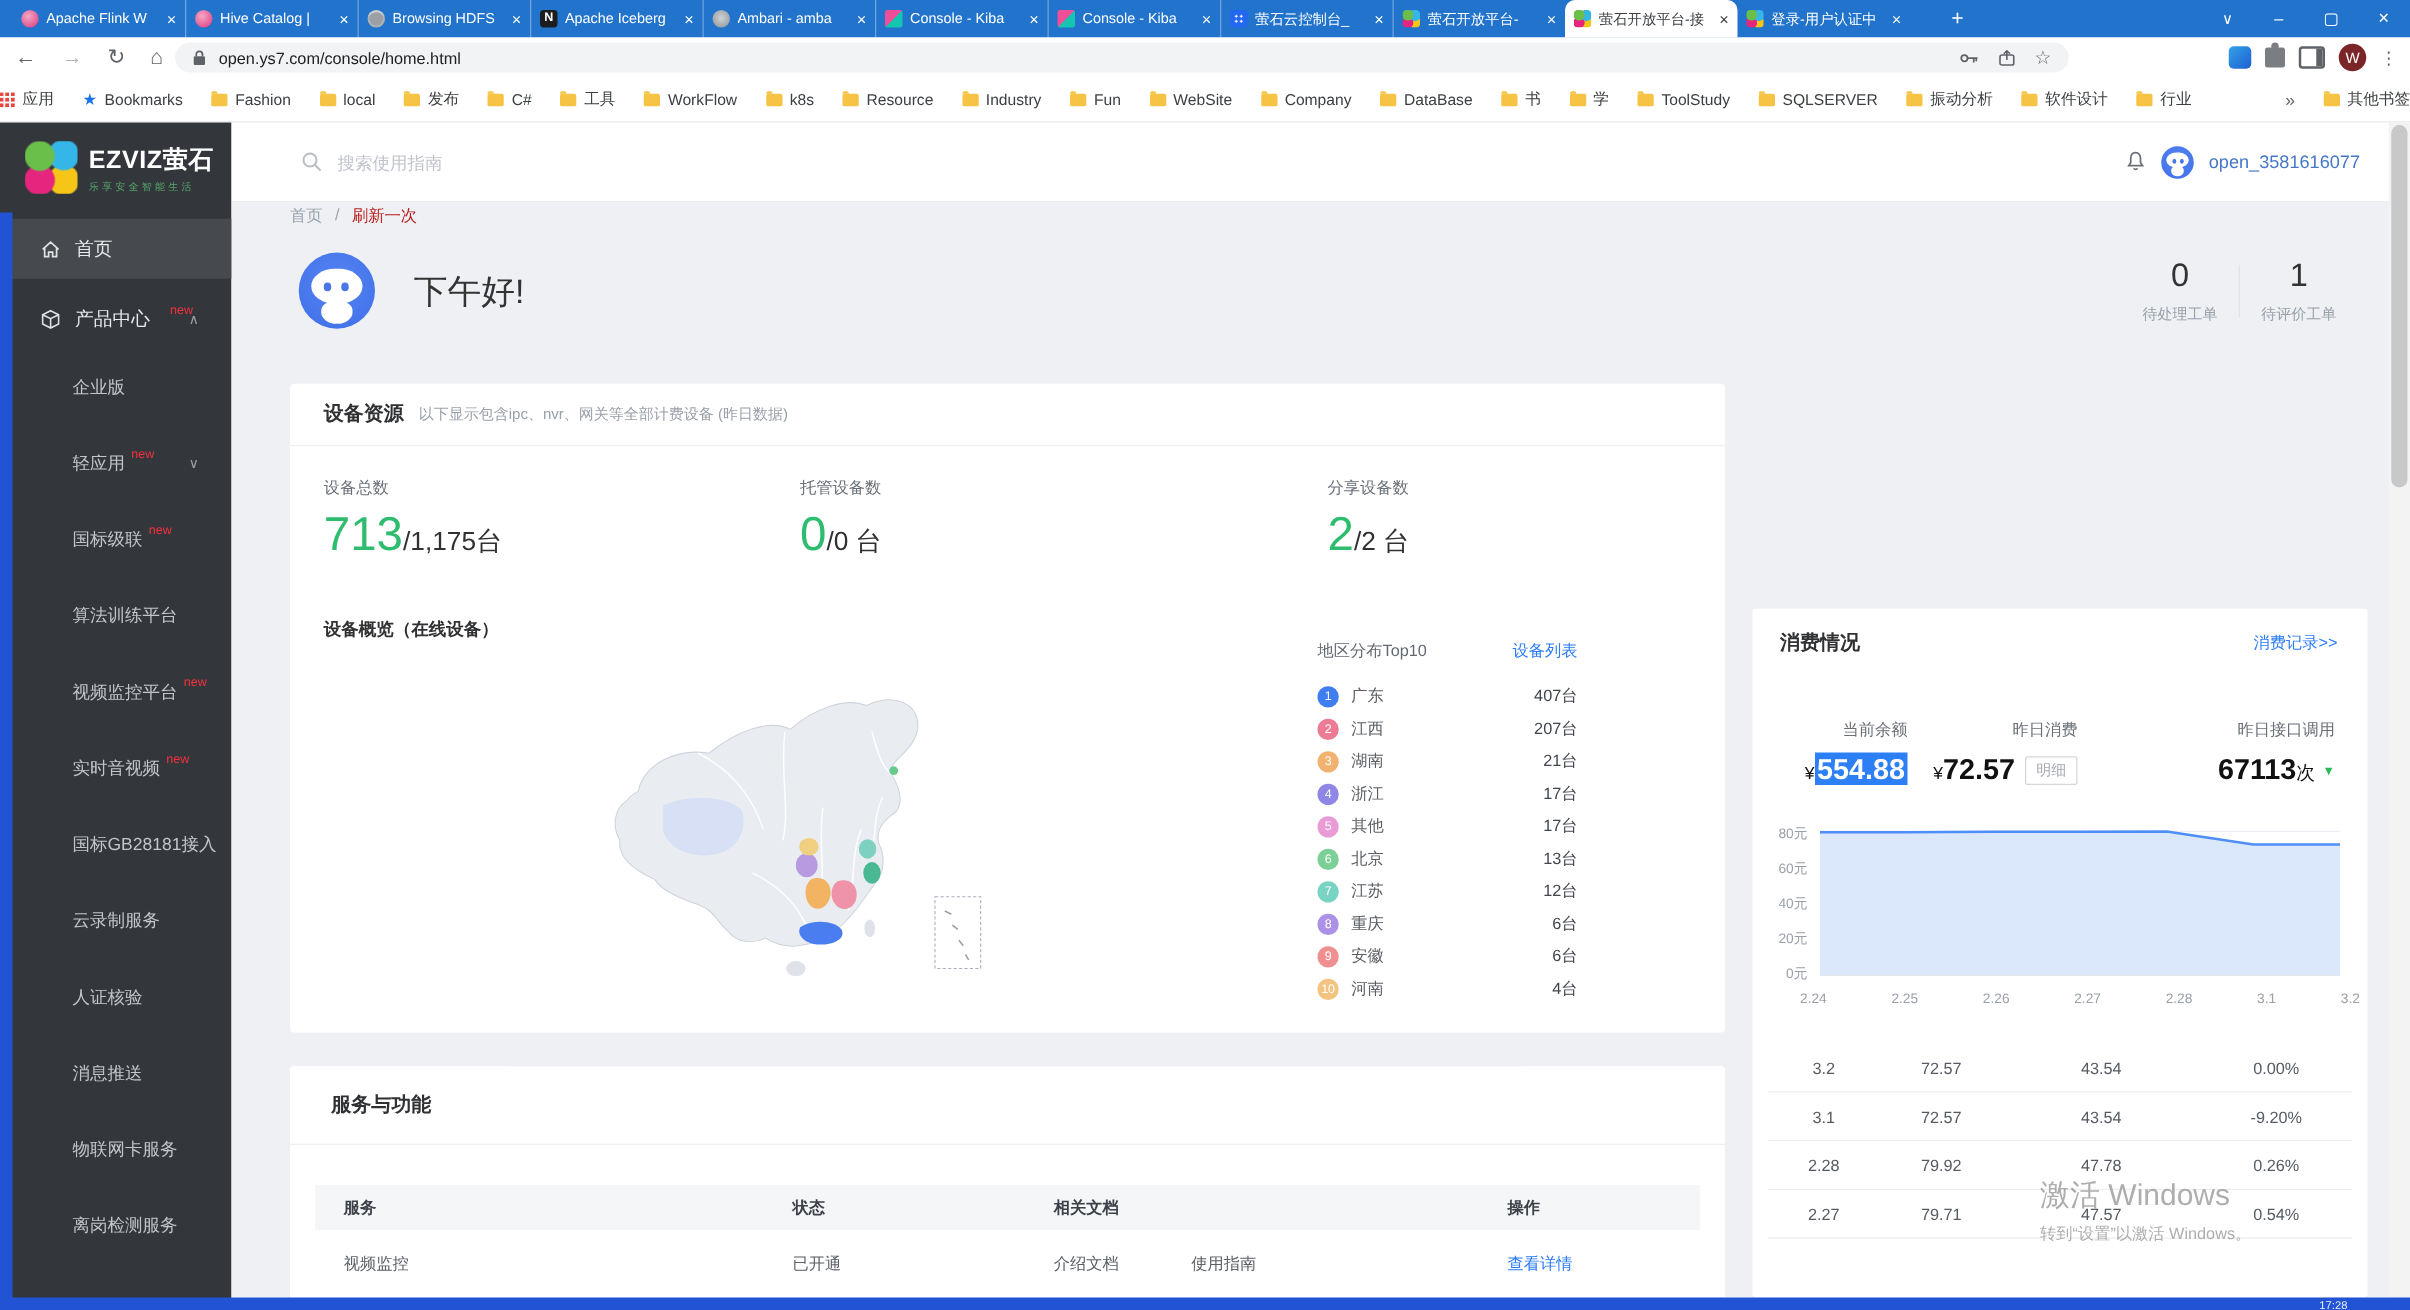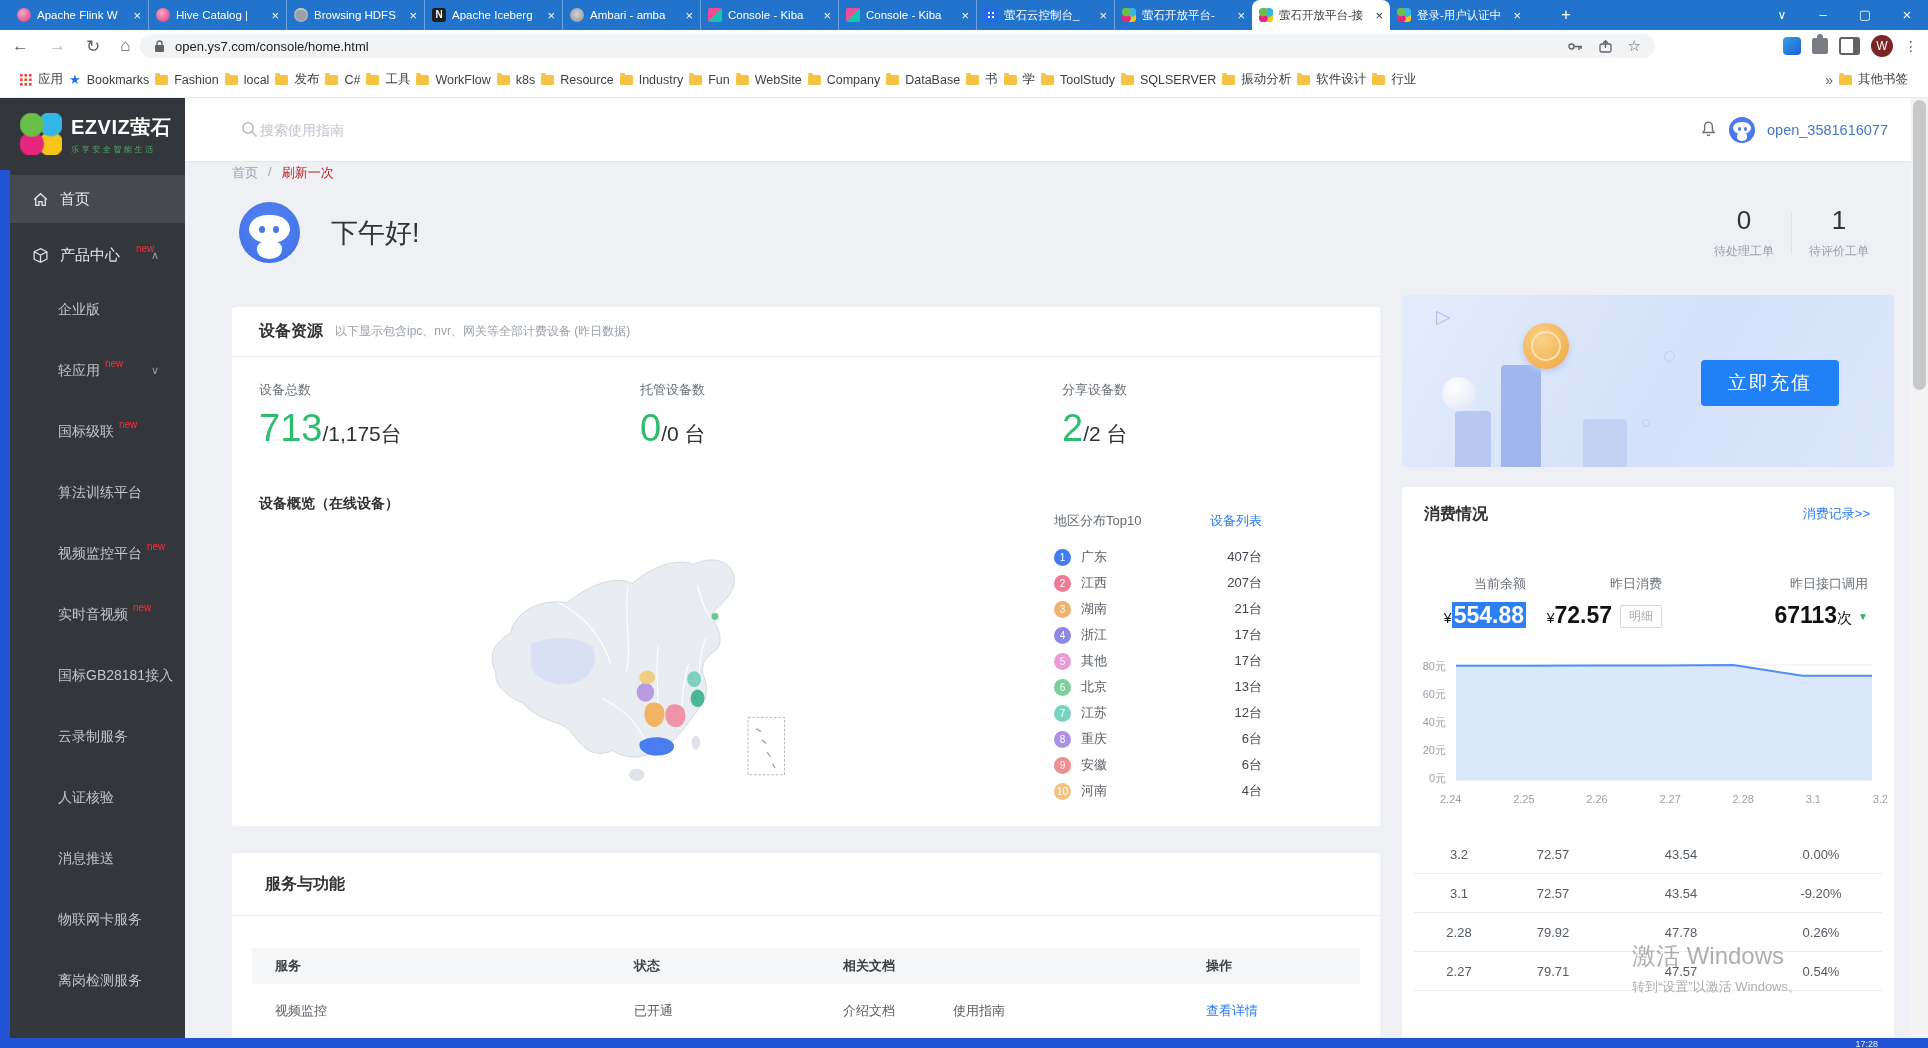--- a/index.html
+++ b/index.html
@@ -51,22 +51,22 @@
   .ext-blue{width:18px;height:18px;border-radius:4px;background:linear-gradient(135deg,#35a2e8,#1b5fd0)}
   .puzzle{width:16px;height:16px;background:#7a7e83;border-radius:2px;position:relative}
   .puzzle::before{content:"";position:absolute;left:5px;top:-4px;width:6px;height:6px;border-radius:50%;background:#7a7e83}
   .panelicon{width:17px;height:14px;border:2px solid #5f6368;border-radius:3px;position:relative}
   .panelicon::before{content:"";position:absolute;right:0;top:0;bottom:0;width:5px;background:#5f6368}
   .profile-w{width:22px;height:22px;border-radius:50%;background:#7c2529;color:#fff;font-size:12px;
       text-align:center;line-height:22px}
   .dots3{color:#5f6368;font-size:14px;letter-spacing:0}
   .dots3::before{content:"⋮"}
   .bookmarks-bar{position:absolute;left:0;top:62px;right:0;height:36px;background:#fff;
-      border-bottom:1px solid #e8eaed;display:flex;align-items:center;padding:0 20px;box-sizing:border-box;
-      gap:6px;font-size:12.5px;color:#3c4043;white-space:nowrap}
+      border-bottom:1px solid #e8eaed;display:flex;align-items:center;padding:0 0;box-sizing:border-box;
+      gap:23px;font-size:12.5px;color:#3c4043;white-space:nowrap}
   .bm{display:flex;align-items:center;gap:6px}
   .apps-grid{width:12px;height:12px;background:radial-gradient(circle,#e8453c 1.6px,transparent 1.8px) -1px -1px/4.5px 4.5px}
   .bm-star::before{content:"★";color:#1a73e8;font-size:13px}
   .folder{width:13px;height:10px;background:#f6c344;border-radius:1.5px;position:relative}
   .folder::before{content:"";position:absolute;left:0;top:-2px;width:5px;height:2.5px;background:#f6c344;border-radius:1.5px 1.5px 0 0}
   .bm-overflow{margin-left:auto;color:#5f6368}
   .bm-overflow::before{content:"»";font-size:14px}
   
   .sidebar{position:absolute;left:0;top:98px;width:185px;bottom:0;background:#33373b;z-index:5}
   .logo-block{height:72px;display:flex;align-items:center;gap:9px;padding-left:20px}
@@ -81,21 +81,21 @@
   .mi-top{height:48px;display:flex;align-items:center;gap:11px;padding-left:32px;color:#e7e9eb;font-size:15px;position:relative}
   .mi-top.selected{background:#46494d}
   .mi-top.products{margin-top:8px}
   .mi-sub{height:61px;display:flex;align-items:center;padding-left:58px;color:#c2c6ca;font-size:14px;position:relative}
   .badge-new{color:#f5303d;font-size:10px;margin-left:5px;transform:translateY(-7px)}
   .chev{position:absolute;right:26px;color:#9aa0a6;font-size:11px}
   .chev-up::before{content:"∧"} .chev-down::before{content:"∨"}
   .mi-icon{width:17px;height:17px;flex:none}
   .main{position:absolute;left:185px;top:98px;right:0;bottom:10px;background:#eef0f4;overflow:hidden}
   .appheader{position:absolute;left:0;top:0;right:0;height:63px;background:#fff;border-bottom:1px solid #e8e8e8}
-  .search-wrap{position:absolute;left:56px;top:0;height:63px;display:flex;align-items:center;}
+  .search-wrap{position:absolute;left:56px;top:0;height:63px;display:flex;align-items:center;gap:10px}
   .search-input{border:none;outline:none;font-size:14px;color:#333;width:240px;background:transparent}
   .search-input::placeholder{color:#c0c4cc}
   .hnav{position:absolute;left:1130px;top:0;height:63px;display:flex;align-items:center;font-size:14px;color:#5a5e66}
   .hnav-item{padding:0 33px}
   .hnav-item + .hnav-item{border-left:1px solid #e3e5e8}
   .huser{position:absolute;right:40px;top:0;height:63px;display:flex;align-items:center;gap:12px}
   .username{font-size:14.5px;color:#4577c8}
   
   .robot{background:radial-gradient(circle at 50% 40%,#5584f2,#3f6fe8);border-radius:50%;position:relative;overflow:hidden}
   .robot .face{position:absolute;left:16%;top:22%;width:68%;height:46%;background:#fff;border-radius:50%/55%}
@@ -620,31 +620,20 @@
       </div>
       <div class="svc-row">
         <span>视频监控</span>
         <span>已开通</span>
         <span><span>介绍文档</span><span class="doc2">使用指南</span></span>
         <span class="link">查看详情</span>
       </div>
     </div>
   </div>
 
-  <div class="card banner">
-    <span class="play-deco"></span>
-    <div class="bar bar1"></div>
-    <div class="bar bar2"></div>
-    <div class="bar bar3"></div>
-    <div class="sphere"></div>
-    <div class="coin"></div>
-    <div class="ring ring1"></div>
-    <div class="ring ring2"></div>
-    <div class="recharge-btn">立即充值</div>
-  </div>
 
   <div class="card billing-card">
     <div class="bill-header">
       <span class="card-title">消费情况</span>
       <span class="link bill-link">消费记录&gt;&gt;</span>
     </div>
     <div class="bstat b1">
       <div class="bstat-label">当前余额</div>
       <div class="bstat-val"><span class="cur">¥</span><span class="bignum hl">554.88</span></div>
     </div>

